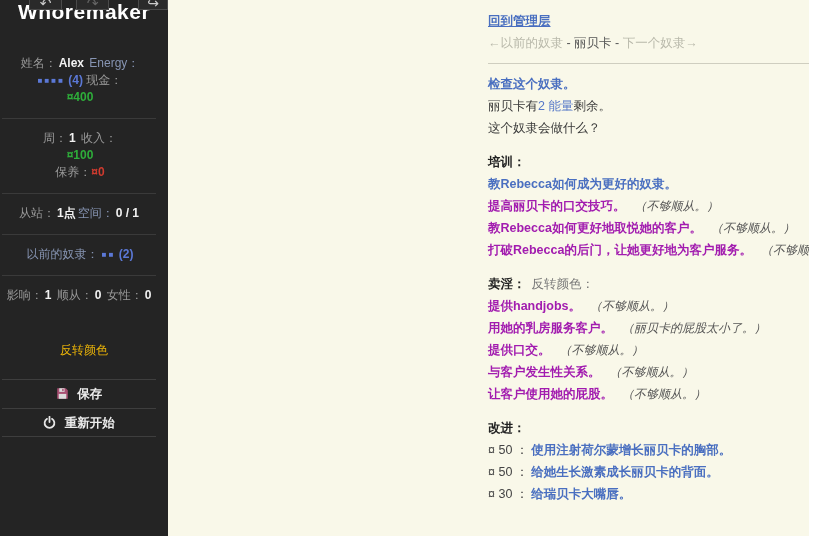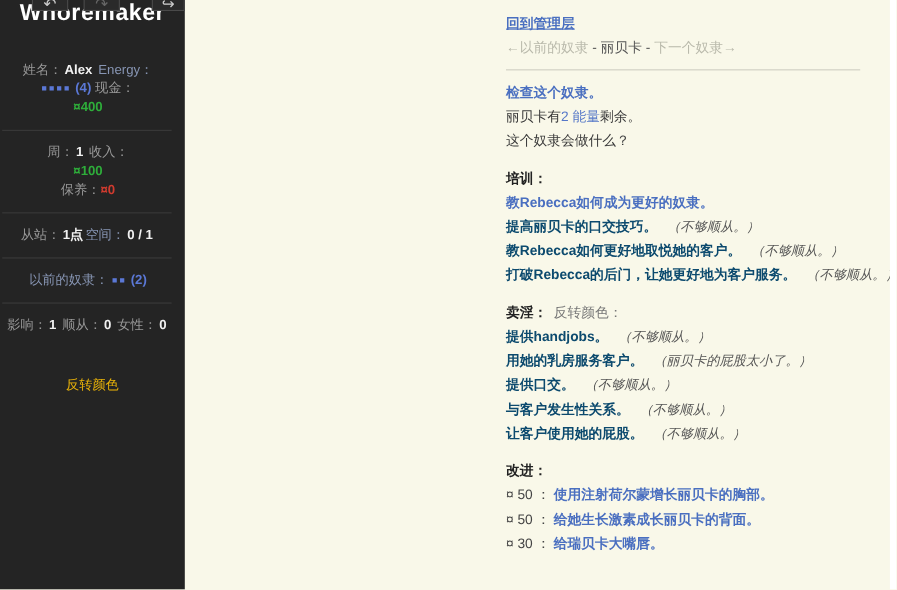--- a/index.html
+++ b/index.html
@@ -43,32 +43,32 @@
   .side-menu { margin: 20px 12px 0 2px; }
   .menu-item {
     border-top: 1px solid #3e3e3e; height: 29px; line-height: 29px;
     color: #ededed; font-weight: bold; font-size: 12.5px; cursor: pointer;
   }
   .menu-item:last-child { border-bottom: 1px solid #3e3e3e; }
   .mi-icon { display: inline-block; vertical-align: -2px; margin-right: 5px; }
 
   
   #content {
-    position: absolute; left: 460px; top: 10px; width: 322px;
+    position: absolute; left: 488px; top: 10px; width: 322px;
     font-size: 12.5px; line-height: 22px; color: #3a3a3a;
   }
   #content p { margin: 0; white-space: nowrap; }
   .link { color: #4a6fc0; font-weight: bold; cursor: pointer; text-decoration: none; }
   .link.u { text-decoration: underline; }
   .inline-blue { color: #5577c8; }
   .dis { color: #b9b9ab; }
   .midnav { color: #555; text-align: right; }
   .sec { font-weight: bold; color: #222; margin-top: 12px !important; }
   .subsec { color: #777; font-weight: normal; margin-left: 6px; }
-  .red { color: #0c4a6e; font-weight: bold; }
+  .red { color: #a21caf; font-weight: bold; }
   .note { color: #555; font-style: italic; margin-left: 9px; font-size: 12px; }
   .cost { color: #444; margin-right: 3px; }
   hr.rule { border: none; border-top: 1px solid #cfcec0; margin: 9px 0; }
 
   .scroll-strip { position: absolute; right: 0; top: 0; width: 6px; height: 100%; background: #ffffff; }
 </style>
 </head>
 <body>
 
 <div id="sidebar">
@@ -117,20 +117,38 @@
   <div class="stat-group">
     <span class="lbl">影响：</span><span class="val">1</span>
     <span class="lbl">顺从：</span><span class="val">0</span>
     <span class="lbl">女性：</span><span class="val">0</span>
   </div>
 
   <div class="invert-wrap">
     <span class="side-link">反转颜色</span>
   </div>
 
+  <div class="side-menu">
+    <div class="menu-item">
+      <span class="mi-icon"><svg width="13" height="13" viewBox="0 0 16 16">
+            <path d="M1.5 1.5h10.5l2.5 2.5v10.5H1.5z" fill="#a84f72"></path>
+            <rect x="4" y="1.5" width="6.5" height="4.5" fill="#dcdcdc"></rect>
+            <rect x="7.6" y="2.3" width="1.8" height="2.8" fill="#a84f72"></rect>
+            <rect x="3.4" y="8.5" width="9.2" height="6" fill="#dcdcdc"></rect>
+          </svg></span>
+      <span>保存</span>
+    </div>
+    <div class="menu-item">
+      <span class="mi-icon"><svg width="13" height="13" viewBox="0 0 16 16">
+            <path d="M5 3.5 A6 6 0 1 0 11 3.5" fill="none" stroke="#e6e6e6" stroke-width="2.2" stroke-linecap="round"></path>
+            <line x1="8" y1="1" x2="8" y2="7.5" stroke="#e6e6e6" stroke-width="2.2" stroke-linecap="round"></line>
+          </svg></span>
+      <span>重新开始</span>
+    </div>
+  </div>
 </div>
 
 <div id="content">
   <p><a class="link u">回到管理层</a></p>
   <p>
     <span class="dis">←以前的奴隶</span><span class="midnav"> - 丽贝卡 - </span><span class="dis">下一个奴隶→</span>
   </p>
   <hr class="rule">
 
   <p><a class="link">检查这个奴隶。</a></p>

